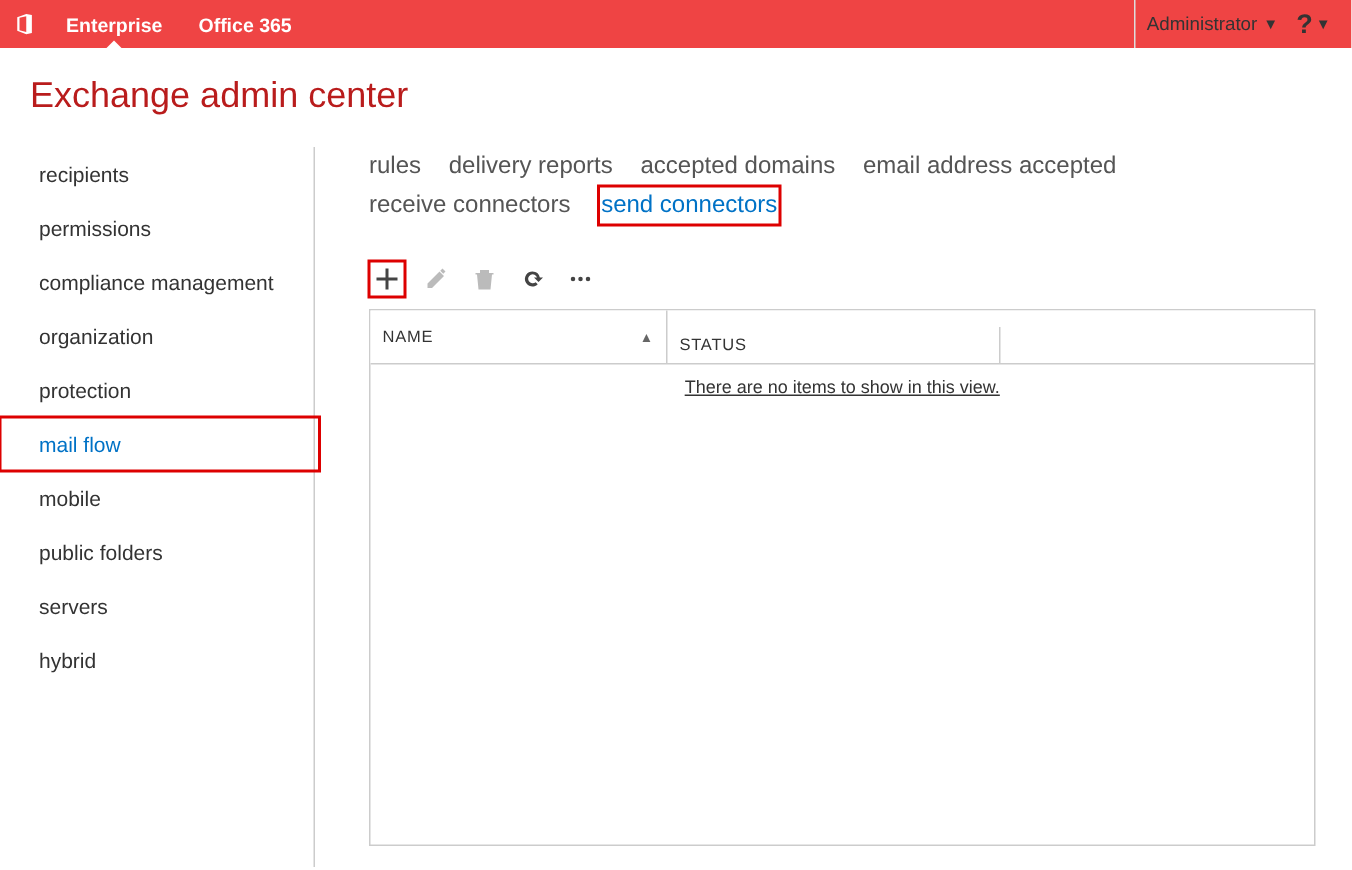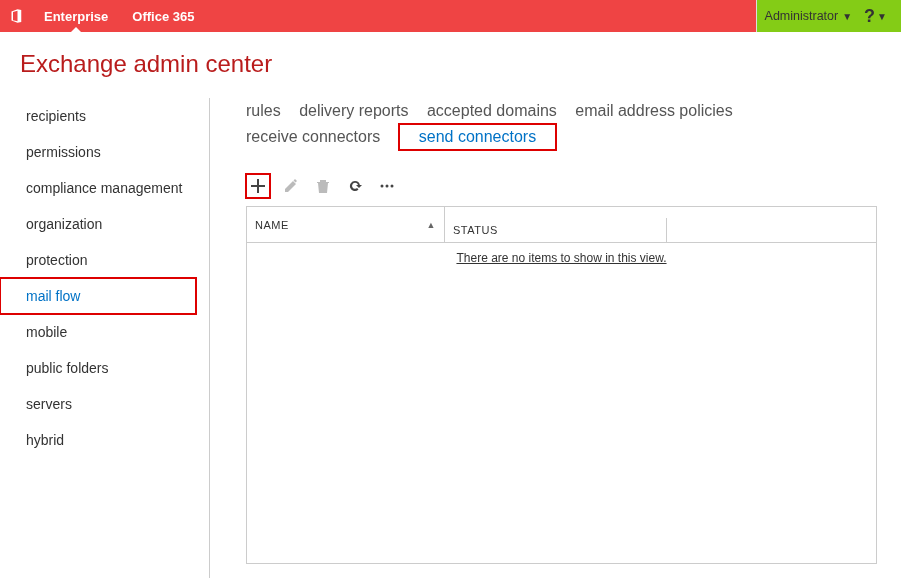--- a/index.html
+++ b/index.html
@@ -49,21 +49,21 @@
   position: absolute;
   bottom: -1px;
   left: 50%;
   transform: translateX(-50%);
   width: 0; height: 0;
   border-left: 6px solid transparent;
   border-right: 6px solid transparent;
   border-bottom: 6px solid #fff;
 }
 .topbar-right {
-  background: #84cc16;
+  background: #ef4444;
   display: flex;
   align-items: center;
   padding: 0 8px;
   border-left: 1px solid #ddd;
   gap: 6px;
 }
 .admin-dd {
   color: #333;
   font-size: 12.5px;
   cursor: pointer;
@@ -114,42 +114,42 @@
 .leftnav-item.active {
   color: #0072c6;
 }
 .highlight-red {
   outline: 2px solid #d00;
   outline-offset: -1px;
 }
 .leftnav .highlight-red {
   margin-left: -20px;
   padding-left: 26px;
-  width: 196px;
+  width: 213px;
 }
 
 
 .content {
   flex: 1;
   padding: 0 24px 0 36px;
 }
 
 
 .subtabs {
   font-size: 16px;
   font-weight: 300;
   color: #555;
   line-height: 26px;
   margin-bottom: 24px;
 }
 .subtabs span { margin-right: 14px; cursor: pointer; display: inline-block; }
 .subtabs span.active { color: #0072c6; }
 .subtabs span.active.highlight-red {
   outline: 2px solid #d00;
-  padding: 0 20px;
+  padding: 0 2px;
 }
 
 
 .toolbar {
   display: flex;
   align-items: center;
   gap: 10px;
   margin-bottom: 8px;
 }
 .tool-btn {
@@ -242,21 +242,21 @@
     <div class="leftnav-item">servers</div>
     <div class="leftnav-item">hybrid</div>
   </div>
 
   <div class="content">
 
     <div class="subtabs">
       <span>rules</span>
       <span>delivery reports</span>
       <span>accepted domains</span>
-      <span>email address policies</span>
+      <span>email address accepted</span>
       <br>
       <span>receive connectors</span>
       <span class="active highlight-red">send connectors</span>
     </div>
 
     <div class="toolbar">
       <div class="tool-btn highlight-red" title="Add">
         <svg viewBox="0 0 16 16">
             <path fill="#444" d="M7 1h2v6h6v2H9v6H7V9H1V7h6z"></path>
           </svg>

